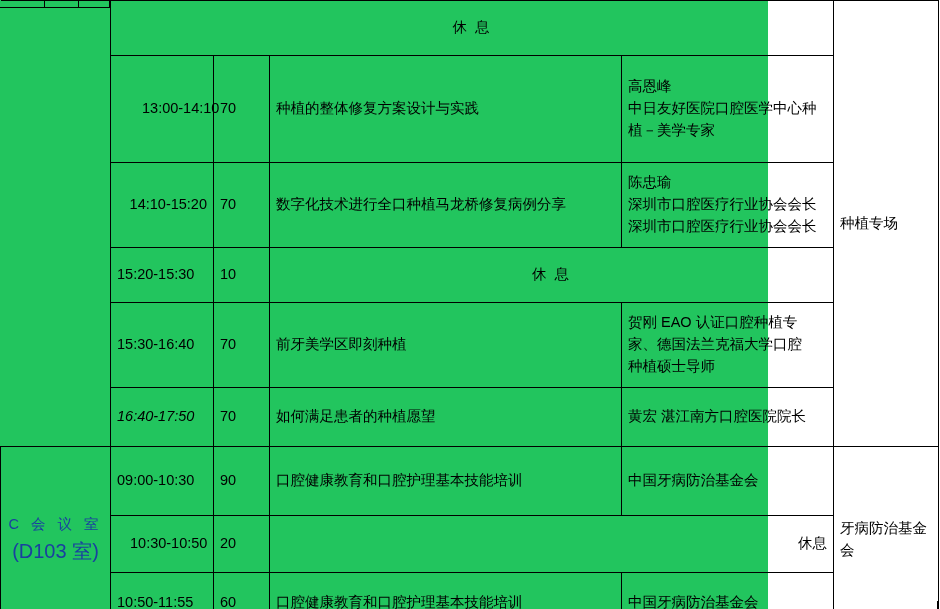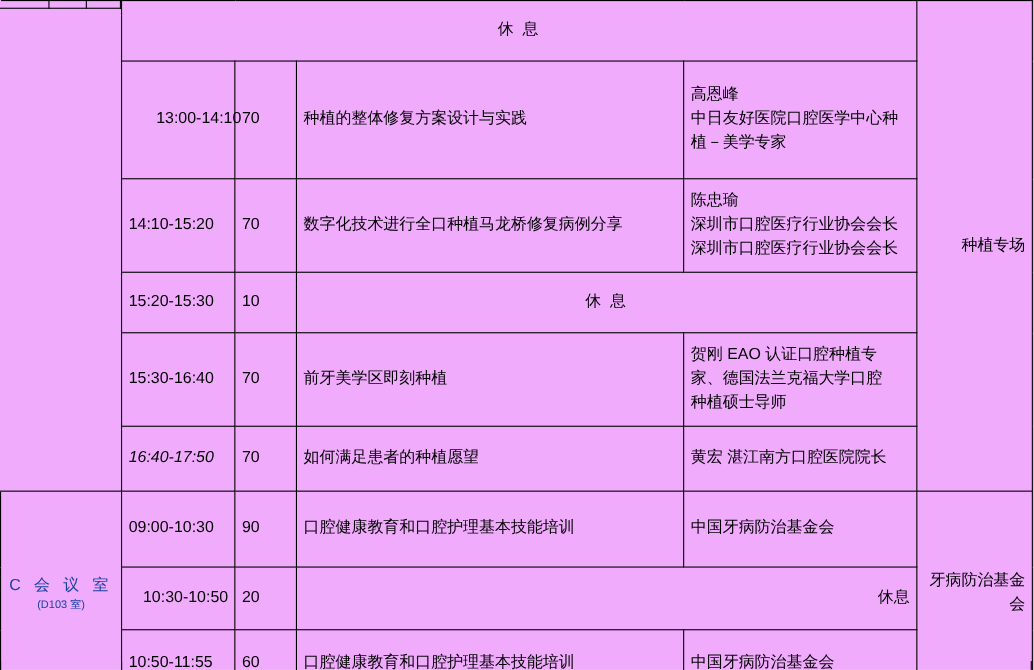--- a/index.html
+++ b/index.html
@@ -9,23 +9,23 @@
   }
   body {
     width: 940px;
     height: 609px;
     font-family: "Liberation Sans", sans-serif;
     color: #000000;
     overflow: hidden;
   }
   .page {
     position: relative;
-    width: 940px;
+    width: 768px;
     height: 609px;
-    background: #f0abfc;
+    background: #22c55e;
   }
   table.schedule {
     border-collapse: collapse;
     table-layout: fixed;
     position: absolute;
     left: 0px;
     top: 0px;
     width: 938px;
   }
   table.schedule td {
@@ -60,33 +60,33 @@
     top: 0;
     width: 0;
     height: 8px;
     border-left: 1px solid #000;
   }
 
   .time-cell { white-space: nowrap; font-size: 14.5px; letter-spacing: 0px; }
   .dur-cell  { font-size: 14.5px; }
   .topic-cell { font-size: 15px; }
   .speaker-cell { font-size: 15px; }
-  .track-cell { font-size: 15px; text-align: right; line-height: 1.6; }
+  .track-cell { font-size: 15px; text-align: left; line-height: 1.6; }
   .break-cell { text-align: center; letter-spacing: 2px; font-size: 15px; }
   .break-wide { text-align: right; font-size: 15px; }
 
   .room-cell {
     text-align: center;
     color: #1a3fa0;
     font-size: 15px;
     line-height: 1.6;
     vertical-align: middle;
   }
   .room-cell .room-name { letter-spacing: 4px; display: block; }
-  .room-cell .room-sub { font-size: 10px; display: block; }
+  .room-cell .room-sub { font-size: 20px; display: block; }
   .multi { display: block; }
 
   
   .bottom-strip {
     position: absolute;
     left: 0;
     top: 601px;
     width: 938px;
     height: 8px;
     box-sizing: border-box;
@@ -132,21 +132,21 @@
         <td class="dur-cell">70</td>
         <td class="topic-cell">种植的整体修复方案设计与实践</td>
         <td class="speaker-cell">
           <span class="multi">高恩峰</span>
           <span class="multi">中日友好医院口腔医学中心种</span>
           <span class="multi">植－美学专家</span>
         </td>
       </tr>
 
       <tr>
-        <td class="time-cell" style="height:78px;">14:10-15:20</td>
+        <td class="time-cell" style="height:78px;text-align:right;">14:10-15:20</td>
         <td class="dur-cell">70</td>
         <td class="topic-cell">数字化技术进行全口种植马龙桥修复病例分享</td>
         <td class="speaker-cell">
           <span class="multi">陈忠瑜</span>
           <span class="multi">深圳市口腔医疗行业协会会长</span>
           <span class="multi">深圳市口腔医疗行业协会会长</span>
         </td>
       </tr>
 
       <tr>

